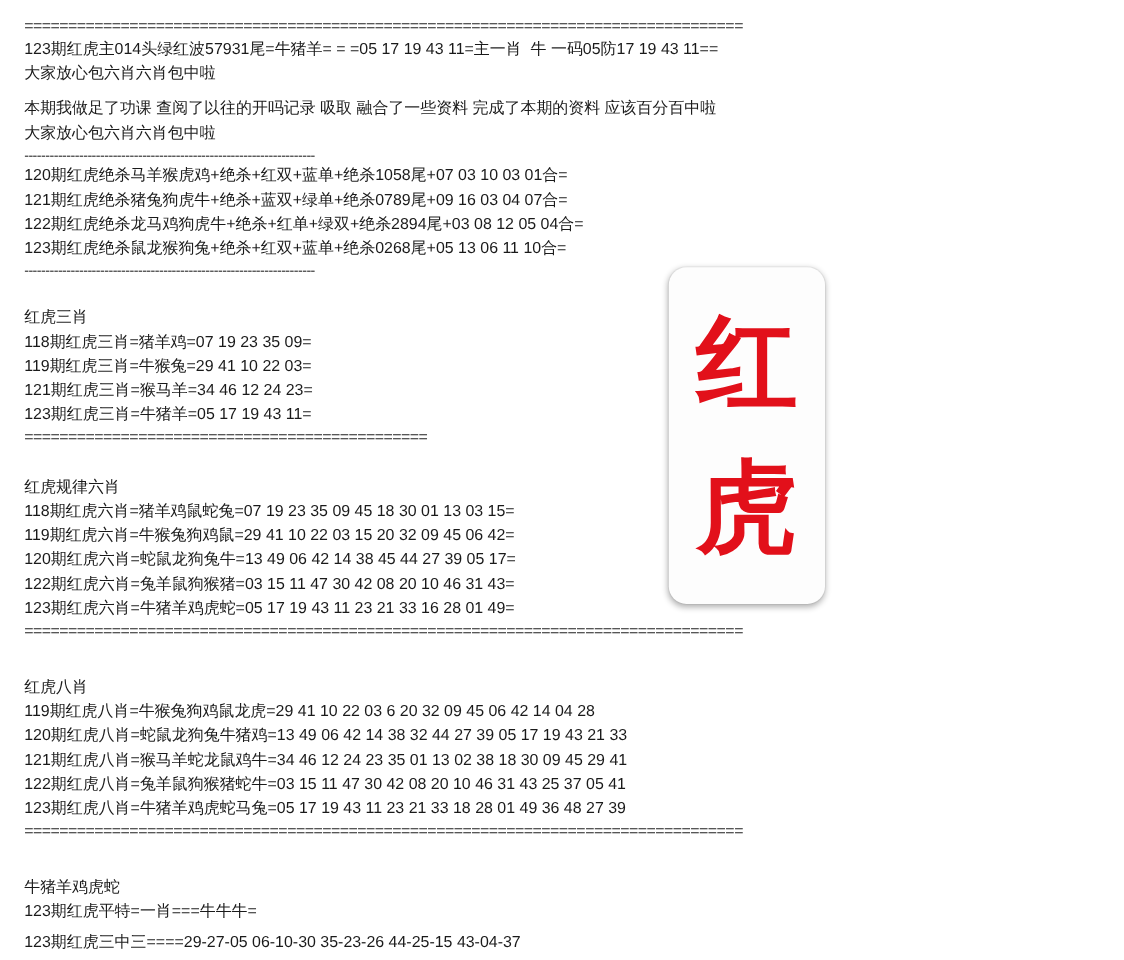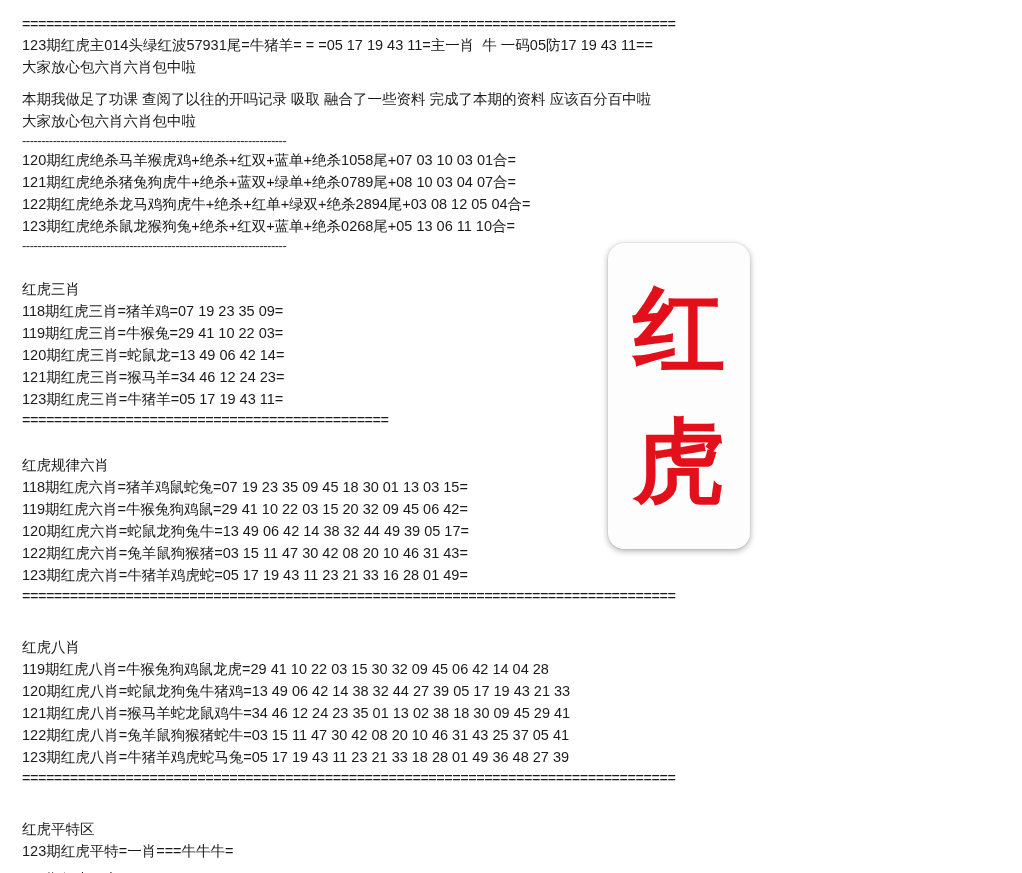--- a/index.html
+++ b/index.html
@@ -92,58 +92,57 @@
   <div class="line">大家放心包六肖六肖包中啦</div>
 
   <div class="blank"></div>
 
   <div class="line">本期我做足了功课 查阅了以往的开吗记录 吸取 融合了一些资料 完成了本期的资料 应该百分百中啦</div>
   <div class="line">大家放心包六肖六肖包中啦</div>
 
   <div class="sep-thin">---------------------------------------------------------------------</div>
 
   <div class="line">120期红虎绝杀马羊猴虎鸡+绝杀+红双+蓝单+绝杀1058尾+07 03 10 03 01合=</div>
-  <div class="line">121期红虎绝杀猪兔狗虎牛+绝杀+蓝双+绿单+绝杀0789尾+08 10 03 04 07合=</div>
+  <div class="line">121期红虎绝杀猪兔狗虎牛+绝杀+蓝双+绿单+绝杀0789尾+09 16 03 04 07合=</div>
   <div class="line">122期红虎绝杀龙马鸡狗虎牛+绝杀+红单+绿双+绝杀2894尾+03 08 12 05 04合=</div>
   <div class="line">123期红虎绝杀鼠龙猴狗兔+绝杀+红双+蓝单+绝杀0268尾+05 13 06 11 10合=</div>
 
   <div class="sep-thin">---------------------------------------------------------------------</div>
 
   <div class="heading">红虎三肖</div>
   <div class="line">118期红虎三肖=猪羊鸡=07 19 23 35 09=</div>
   <div class="line">119期红虎三肖=牛猴兔=29 41 10 22 03=</div>
-  <div class="line">120期红虎三肖=蛇鼠龙=13 49 06 42 14=</div>
   <div class="line">121期红虎三肖=猴马羊=34 46 12 24 23=</div>
   <div class="line">123期红虎三肖=牛猪羊=05 17 19 43 11=</div>
 
   <div class="sep">==============================================</div>
 
   <div class="heading">红虎规律六肖</div>
   <div class="line">118期红虎六肖=猪羊鸡鼠蛇兔=07 19 23 35 09 45 18 30 01 13 03 15=</div>
   <div class="line">119期红虎六肖=牛猴兔狗鸡鼠=29 41 10 22 03 15 20 32 09 45 06 42=</div>
-  <div class="line">120期红虎六肖=蛇鼠龙狗兔牛=13 49 06 42 14 38 32 44 49 39 05 17=</div>
+  <div class="line">120期红虎六肖=蛇鼠龙狗兔牛=13 49 06 42 14 38 45 44 27 39 05 17=</div>
   <div class="line">122期红虎六肖=兔羊鼠狗猴猪=03 15 11 47 30 42 08 20 10 46 31 43=</div>
   <div class="line">123期红虎六肖=牛猪羊鸡虎蛇=05 17 19 43 11 23 21 33 16 28 01 49=</div>
 
   <div class="sep">==================================================================================</div>
 
   <div class="blank-sm"></div>
 
   <div class="heading">红虎八肖</div>
-  <div class="line">119期红虎八肖=牛猴兔狗鸡鼠龙虎=29 41 10 22 03 15 30 32 09 45 06 42 14 04 28</div>
+  <div class="line">119期红虎八肖=牛猴兔狗鸡鼠龙虎=29 41 10 22 03 6 20 32 09 45 06 42 14 04 28</div>
   <div class="line">120期红虎八肖=蛇鼠龙狗兔牛猪鸡=13 49 06 42 14 38 32 44 27 39 05 17 19 43 21 33</div>
   <div class="line">121期红虎八肖=猴马羊蛇龙鼠鸡牛=34 46 12 24 23 35 01 13 02 38 18 30 09 45 29 41</div>
   <div class="line">122期红虎八肖=兔羊鼠狗猴猪蛇牛=03 15 11 47 30 42 08 20 10 46 31 43 25 37 05 41</div>
   <div class="line">123期红虎八肖=牛猪羊鸡虎蛇马兔=05 17 19 43 11 23 21 33 18 28 01 49 36 48 27 39</div>
 
   <div class="sep">==================================================================================</div>
 
   <div class="blank-sm"></div>
 
-  <div class="heading">红虎平特区</div>
+  <div class="heading">牛猪羊鸡虎蛇</div>
   <div class="line">123期红虎平特=一肖===牛牛牛=</div>
   <div class="blank-sm"></div>
   <div class="line">123期红虎三中三====29-27-05 06-10-30 35-23-26 44-25-15 43-04-37</div>
 
   <div id="logo-card">
     <div class="glyph">红</div>
     <div class="glyph second">虎</div>
   </div>
 
 </div>

